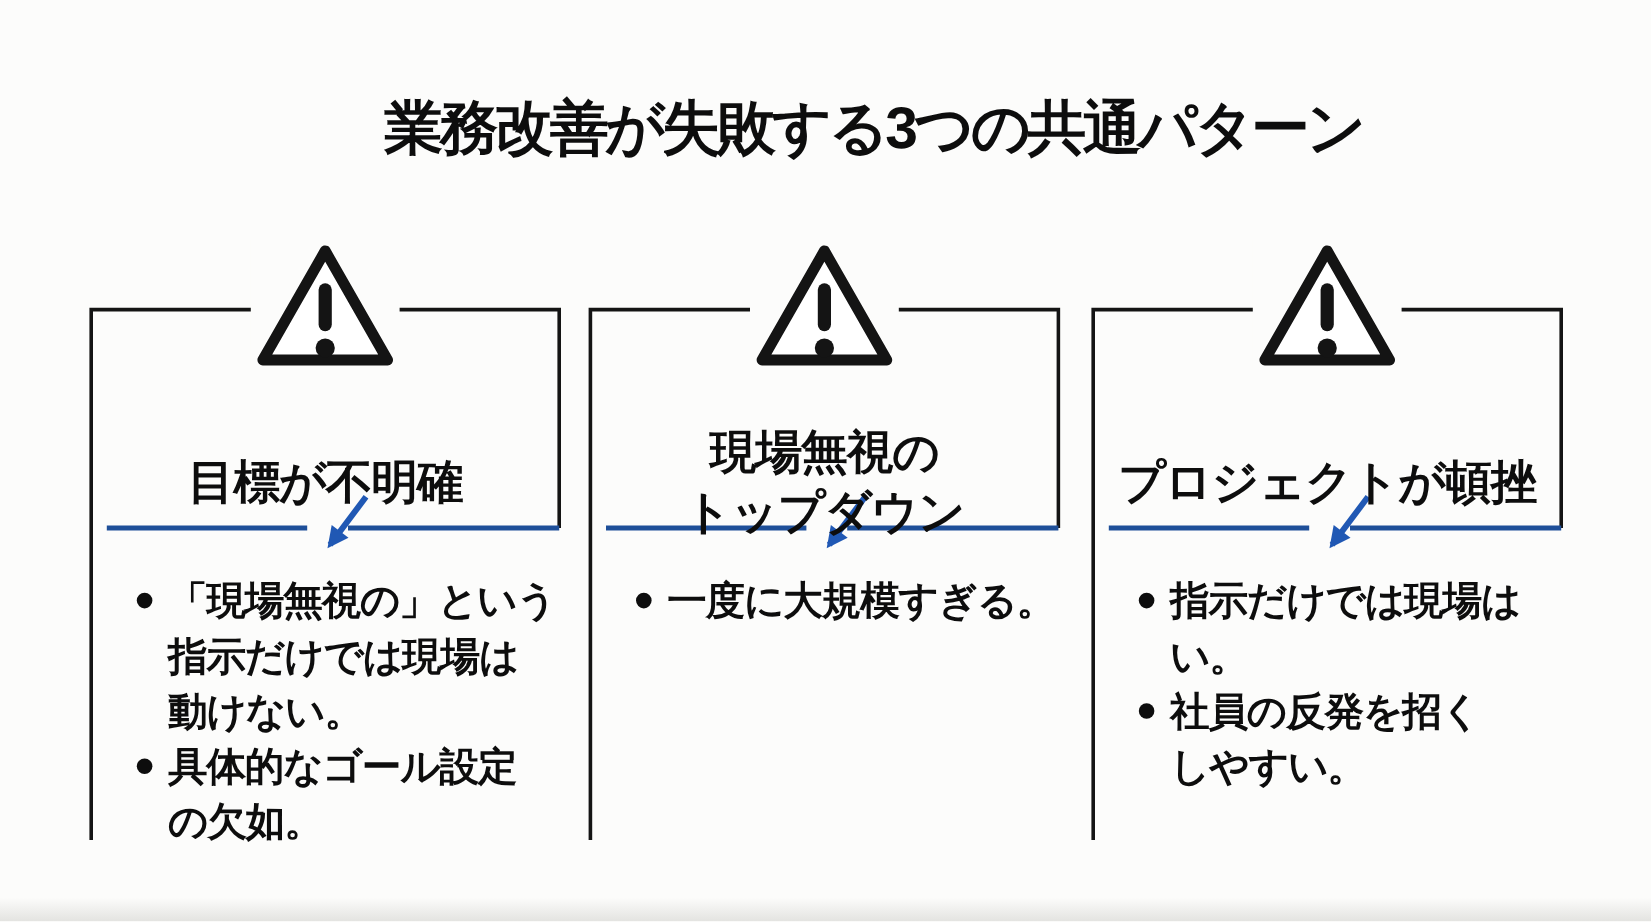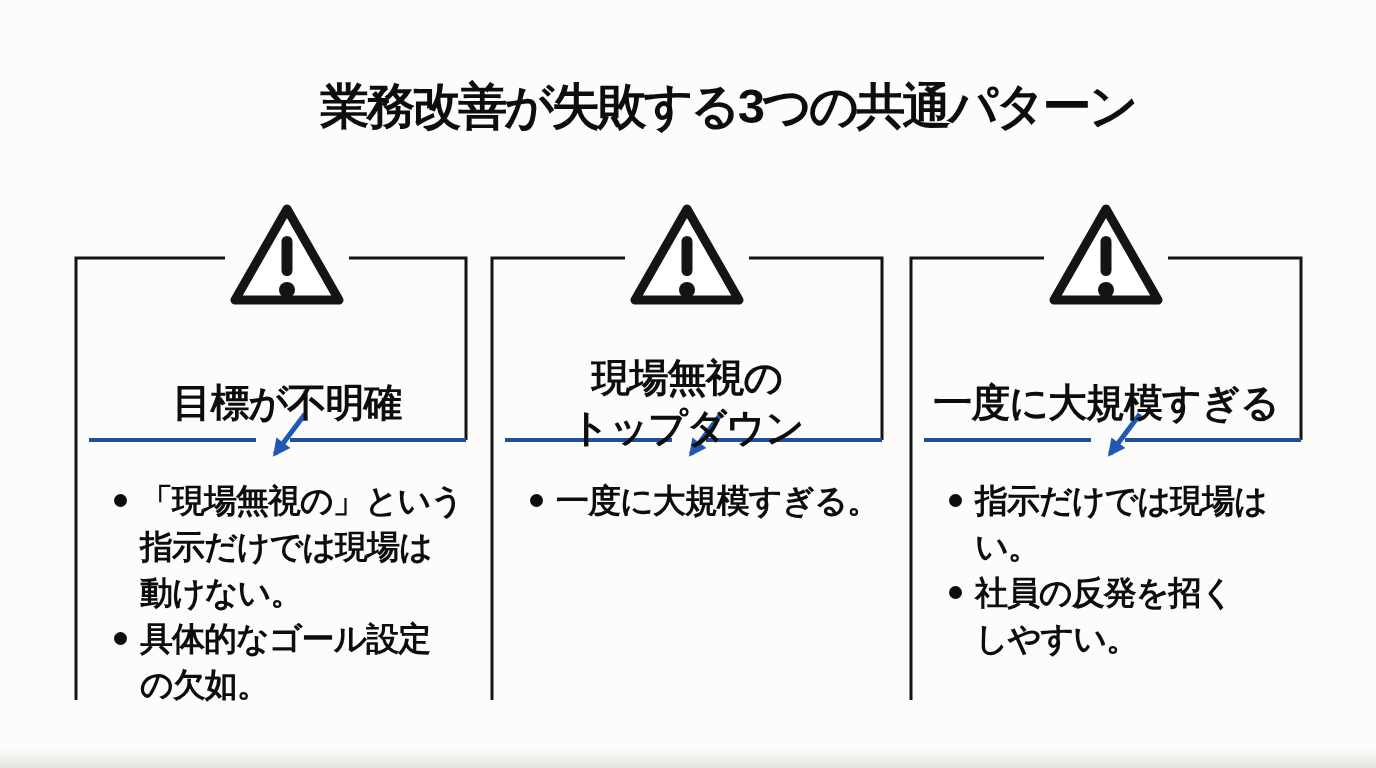--- a/index.html
+++ b/index.html
@@ -8,21 +8,21 @@
     background:var(--bg,#fcfcfb); color:var(--ink,#0d0d0d);
     font-family:"Liberation Sans", sans-serif;
   }
   .title {
     position:absolute; top:74px; left:0; width:100%;
     text-align:center; font-size:49px; font-weight:900;
     letter-spacing:-3px; white-space:nowrap;padding-left:40px;
   }
   .cards-row { position:absolute; inset:0; }
   .card { position:absolute; top:200px; width:394px; height:510px; }
-  .card-0 { left:74px;padding-left:32px; }
+  .card-0 { left:74px; }
   .card-1 { left:490px; }
   .card-2 { left:909px; }
   .frame { position:absolute; left:0; top:0; width:394px; height:510px; display:block; }
   .kline { stroke:var(--border,#141414); stroke-width:3; fill:none; }
   .bline-svg { stroke:var(--line-blue,#1e4f99); stroke-width:4; fill:none; }
   .arrow-shaft { stroke:var(--arrow-blue,#2058b4); stroke-width:5; fill:none; }
   .tri-wrap {
     position:absolute; left:50%; top:0; transform:translateX(-50%);
     width:124px; height:108px; background:var(--bg,#fcfcfb);
     display:flex; justify-content:center; align-items:flex-start;
@@ -147,21 +147,21 @@
       <path class="arrow-shaft" d="M231 214 L201 254" marker-end="url(#arrowhead-marker)"></path>
     </svg>
     <div class="tri-wrap">
       <svg width="124" height="108" viewBox="0 0 124 108">
         <path class="tri" d="M62 9 L114 100 H10 Z"></path>
         <rect class="excl" x="56.5" y="36" width="11" height="40" rx="5.5"></rect>
         <circle class="excl" cx="62" cy="90" r="8"></circle>
       </svg>
     </div>
     <h2 class="heading">
-          <span>一度に大規模すぎる</span>
+          <span>プロジェクトが頓挫</span>
         </h2>
     <ul class="bullets">
           <li class="bullet">
             <span class="dot"></span>
             <span class="btext">
               <span class="tline">指示だけでは現場は</span>
               <span class="tline">い。</span>
             </span>
           </li>
           <li class="bullet">

